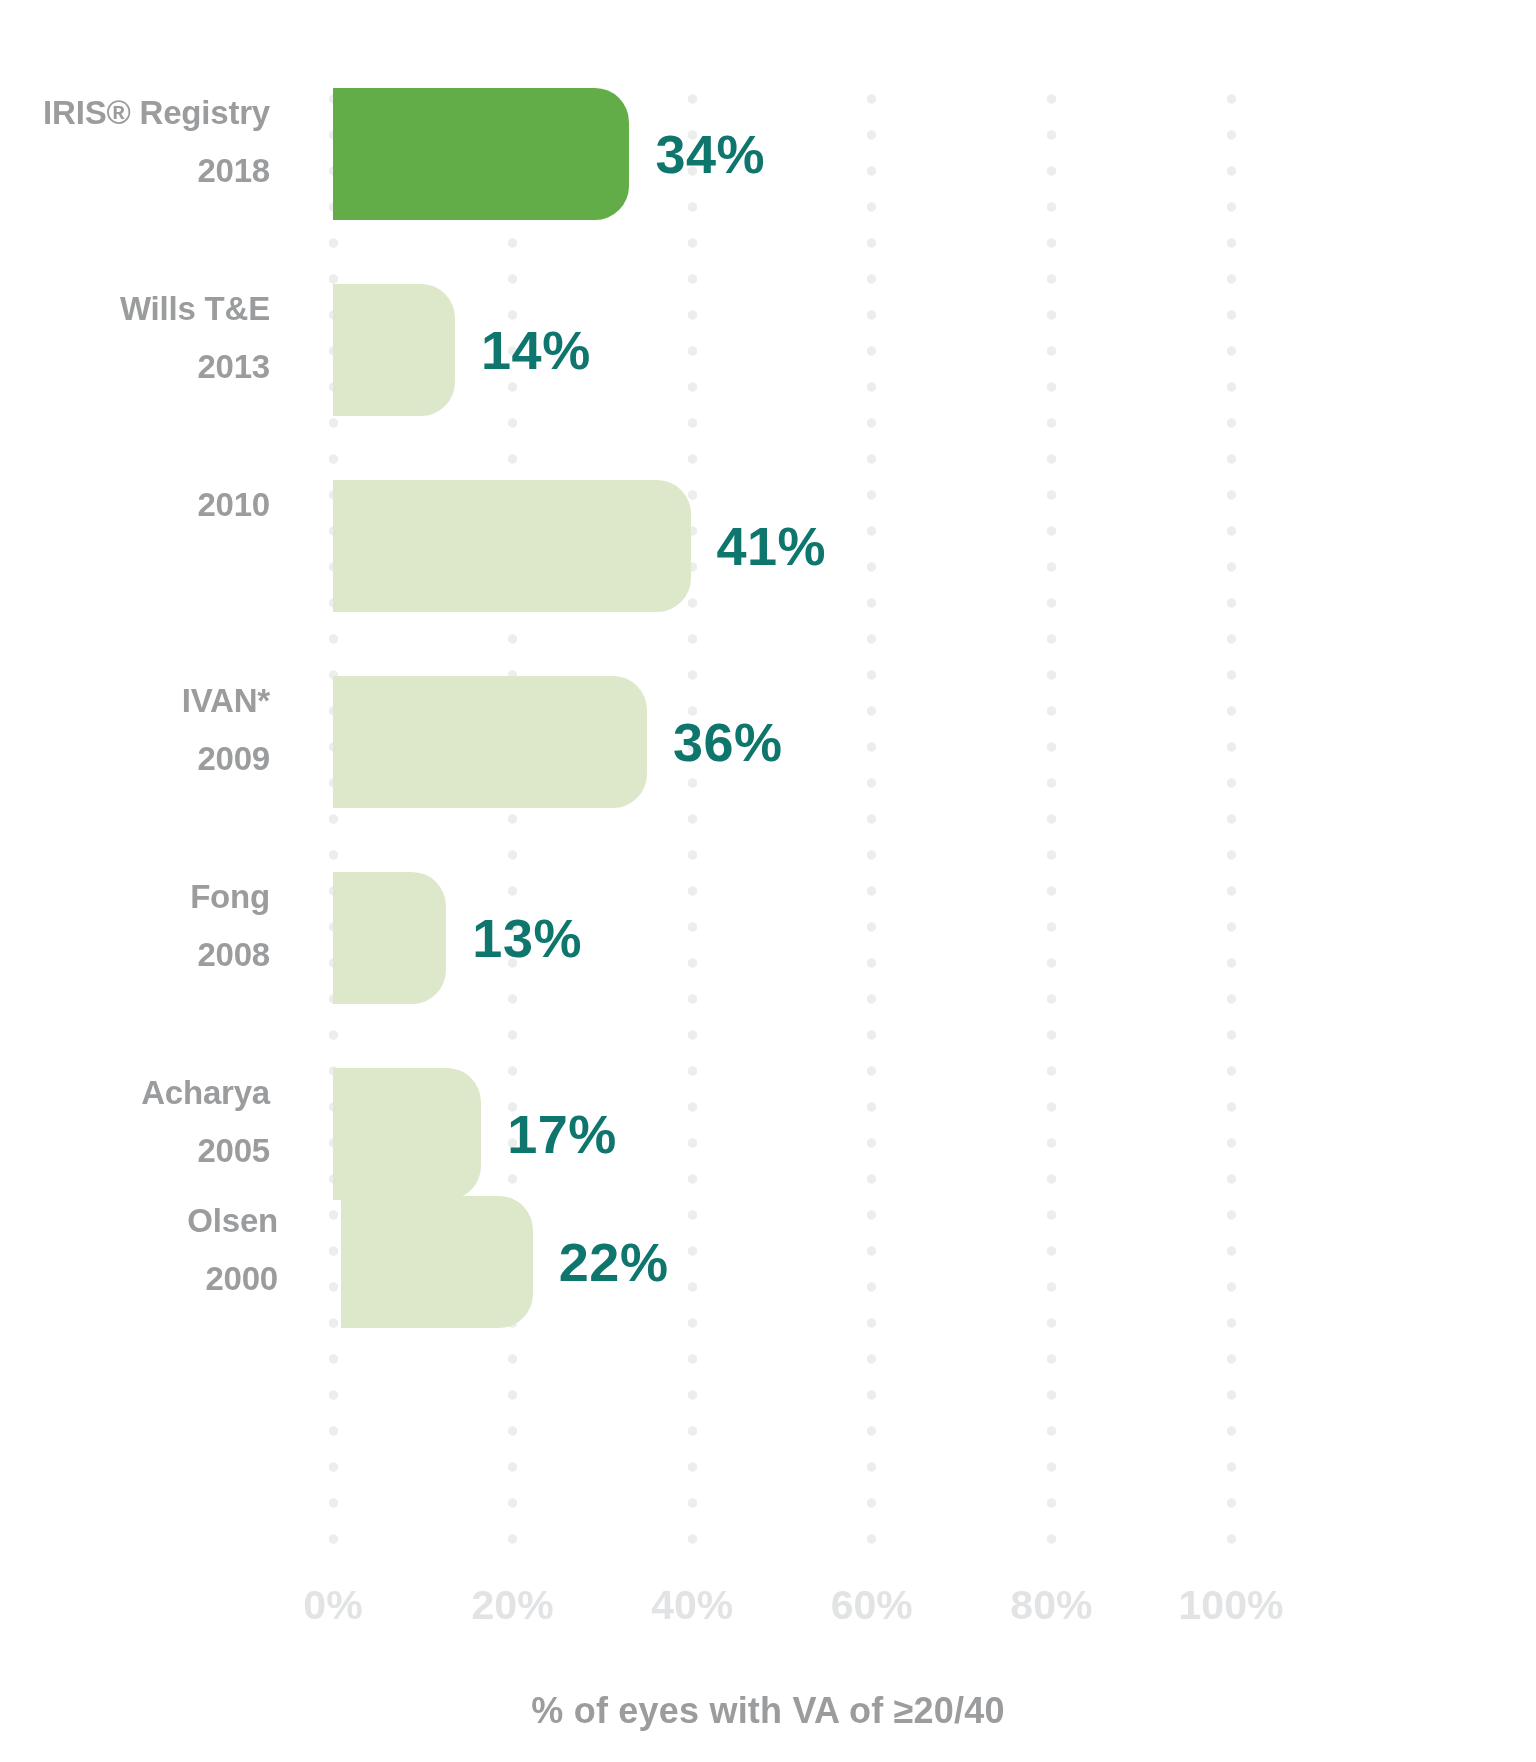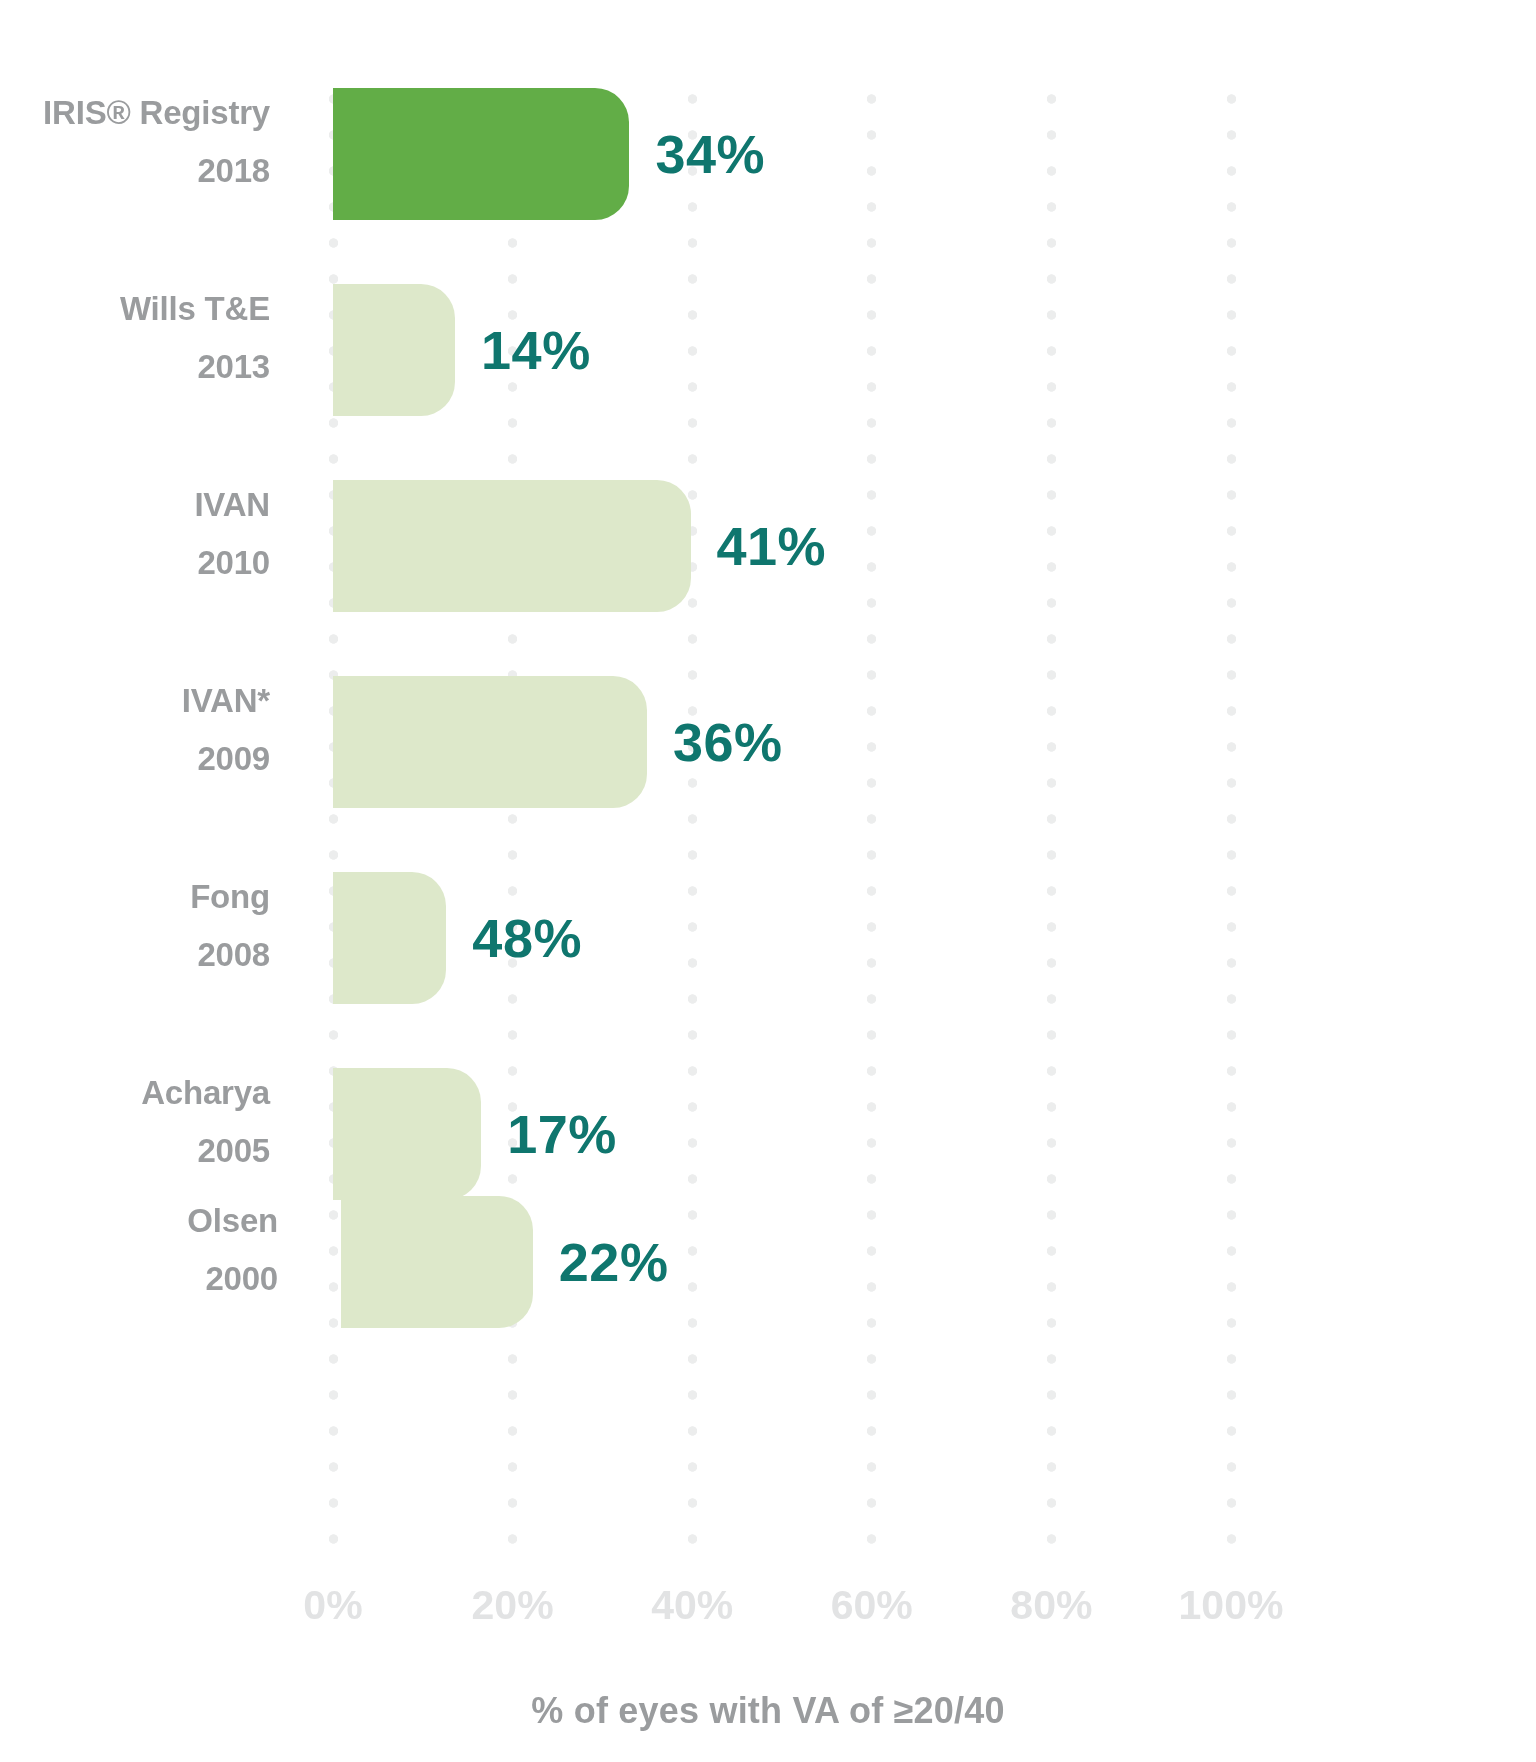--- a/index.html
+++ b/index.html
@@ -162,41 +162,40 @@
         <div class="row" style="top: 284px;">
           <div class="row-label">
             <span class="lbl-name">Wills T&amp;E</span>
             <span class="lbl-year">2013</span>
           </div>
           <div class="bar" style="width: 122.08px; height: 132px;"></div>
           <div class="bar-value" style="left: 481.08px;">14%</div>
         </div>
         <div class="row" style="top: 480px;">
           <div class="row-label">
-            <span class="lbl-name">IVAN</span>
             <span class="lbl-year">2010</span>
           </div>
           <div class="bar" style="width: 357.52px; height: 132px;"></div>
           <div class="bar-value" style="left: 716.52px;">41%</div>
         </div>
         <div class="row" style="top: 676px;">
           <div class="row-label">
             <span class="lbl-name">IVAN*</span>
             <span class="lbl-year">2009</span>
           </div>
           <div class="bar" style="width: 313.92px; height: 132px;"></div>
           <div class="bar-value" style="left: 672.92px;">36%</div>
         </div>
         <div class="row" style="top: 872px;">
           <div class="row-label">
             <span class="lbl-name">Fong</span>
             <span class="lbl-year">2008</span>
           </div>
           <div class="bar" style="width: 113.36px; height: 132px;"></div>
-          <div class="bar-value" style="left: 472.36px;">48%</div>
+          <div class="bar-value" style="left: 472.36px;">13%</div>
         </div>
         <div class="row" style="top: 1068px;">
           <div class="row-label">
             <span class="lbl-name">Acharya</span>
             <span class="lbl-year">2005</span>
           </div>
           <div class="bar" style="width: 148.24px; height: 132px;"></div>
           <div class="bar-value" style="left: 507.24px;">17%</div>
         </div>
         <div class="row" style="top: 1196px; margin-left: 8px;">

